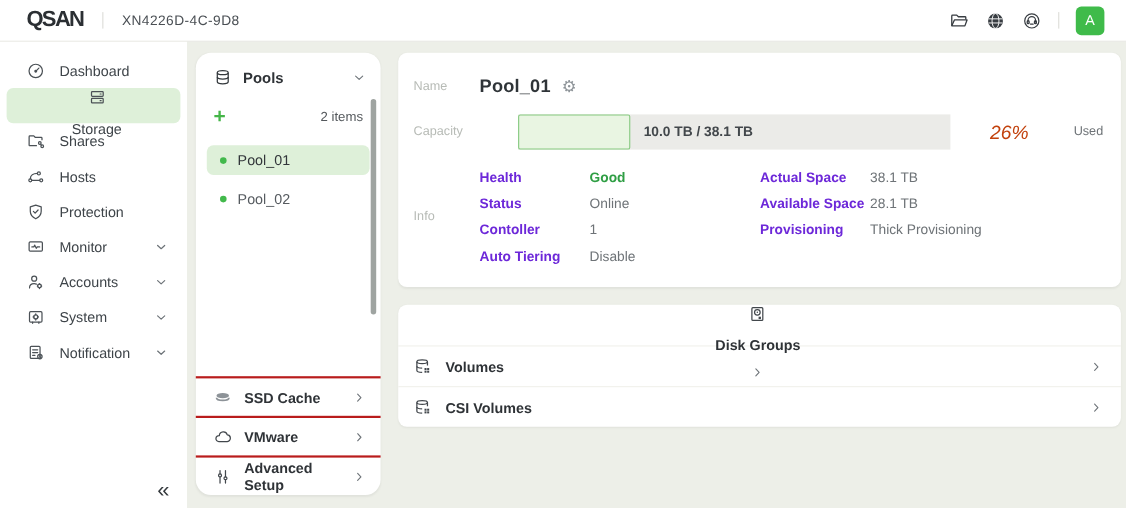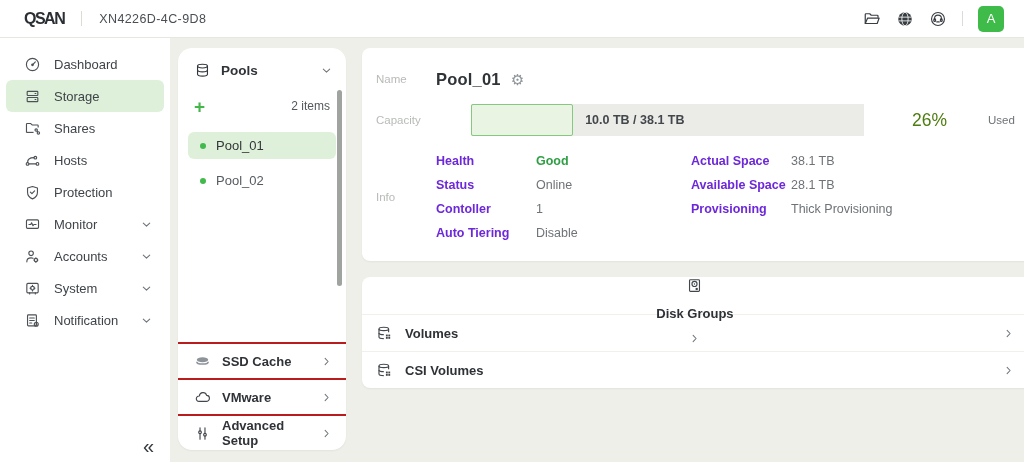--- a/index.html
+++ b/index.html
@@ -1,36 +1,36 @@
 <!DOCTYPE html>
 <html><head>
 <meta charset="utf-8">
 <style>
   * { margin:0; padding:0; box-sizing:border-box; }
   html,body { width:1024px; height:462px; }
   body { font-family:"Liberation Sans", sans-serif; background:#edefe8; overflow:hidden; color:#3a3f44; }
 
   
   .topbar { height:38px; background:#fff; border-bottom:1px solid #e7e7e2; display:flex; align-items:center; padding:0 20px 0 24px; }
-  .logo { font-weight:bold; font-size:16px; letter-spacing:-1.5px; color:#2b2f33; }
+  .logo { font-weight:bold; font-size:20px; letter-spacing:-1.5px; color:#2b2f33; }
   .logo-sep { width:1px; height:15px; background:#dcdcd7; margin:0 17px; }
   .device-name { font-size:12.5px; color:#4a4f54; letter-spacing:.4px; }
   .topbar-right { margin-left:auto; display:flex; align-items:center; gap:15px; }
   .tb-icon { width:18px; height:18px; color:#383d42; display:flex; align-items:center; }
   .tb-icon svg { width:18px; height:18px; }
   .tb-sep { width:1px; height:15px; background:#dcdcd7; }
   .avatar { width:26px; height:26px; background:#3fbb4a; border-radius:5px; color:#fff; display:flex; align-items:center; justify-content:center; font-size:13px; cursor:pointer; }
 
   
   .layout { display:flex; height:424px; }
 
   
   .sidebar { width:170px; background:#fff; flex-shrink:0; position:relative; padding-top:10px; }
   .side-item { height:32px; display:flex; align-items:center; gap:13px; padding:0 12px 0 18px; margin:0 6px; border-radius:6px; font-size:13px; color:#3e4449; cursor:pointer; }
-  .side-item.selected { background:#def0d9; }
+  .side-item.selected { background:#def0d9;flex-direction:column; }
   .side-icon { width:17px; height:17px; color:#4b5156; flex-shrink:0; }
   .side-icon svg { width:17px; height:17px; }
   .side-label { flex:1; }
   .chev { width:11px; height:11px; color:#6d7378; display:flex; }
   .chev svg { width:11px; height:11px; }
   .collapse-btn { position:absolute; bottom:6px; right:16px; font-size:20px; color:#33383c; cursor:pointer; line-height:1; }
 
   
   .content { flex:1; display:flex; gap:16px; padding:10px 14px 12px 8px; }
   .card { background:#fff; border-radius:8px; box-shadow:0 1px 2px rgba(0,0,0,.05); }
@@ -59,21 +59,21 @@
   .detail-card { padding:15px 16px 16px 14px; }
   .frow { display:flex; align-items:center; }
   .field-label { width:60px; font-size:11.5px; color:#b7bbb6; flex-shrink:0; }
   .row-name { min-height:32px; }
   .name-value { font-size:16.5px; font-weight:bold; color:#2f3438; margin-right:10px; letter-spacing:.2px; }
   .gear-icon { color:#8d9398; font-size:15px; cursor:pointer; line-height:1; }
   .row-capacity { margin-top:9px;gap:35px; }
   .cap-track { width:393px; height:32px; background:#ebebe8; display:flex; align-items:center; }
   .cap-fill { height:32px; background:#e9f5e2; border:1px solid #85c97f; border-radius:2px; flex-shrink:0; }
   .cap-text { margin-left:12px; font-size:12.5px; font-weight:bold; color:#42474b; white-space:nowrap; }
-  .cap-pct { font-size:17.5px; color:#4d7c0f; margin-left:13px; }
+  .cap-pct { font-size:17.5px; color:#c2410c; margin-left:1px;font-style:italic; }
   .cap-used { font-size:11.5px; color:#6e7377; margin-left:6px; }
   .row-info { margin-top:13px; align-items:center; }
   .info-grid { display:flex; }
   .info-col1 { width:255px; }
   .info-pair { display:flex; align-items:center; height:24px; }
   .pair-label { width:100px; font-weight:bold; font-size:12.5px; color:#6d28d9; flex-shrink:0; }
   .pair-value { font-size:12.5px; color:#6e7377; white-space:nowrap; }
   .pair-value.good { color:#2f9e44; font-weight:bold; }
 
   

